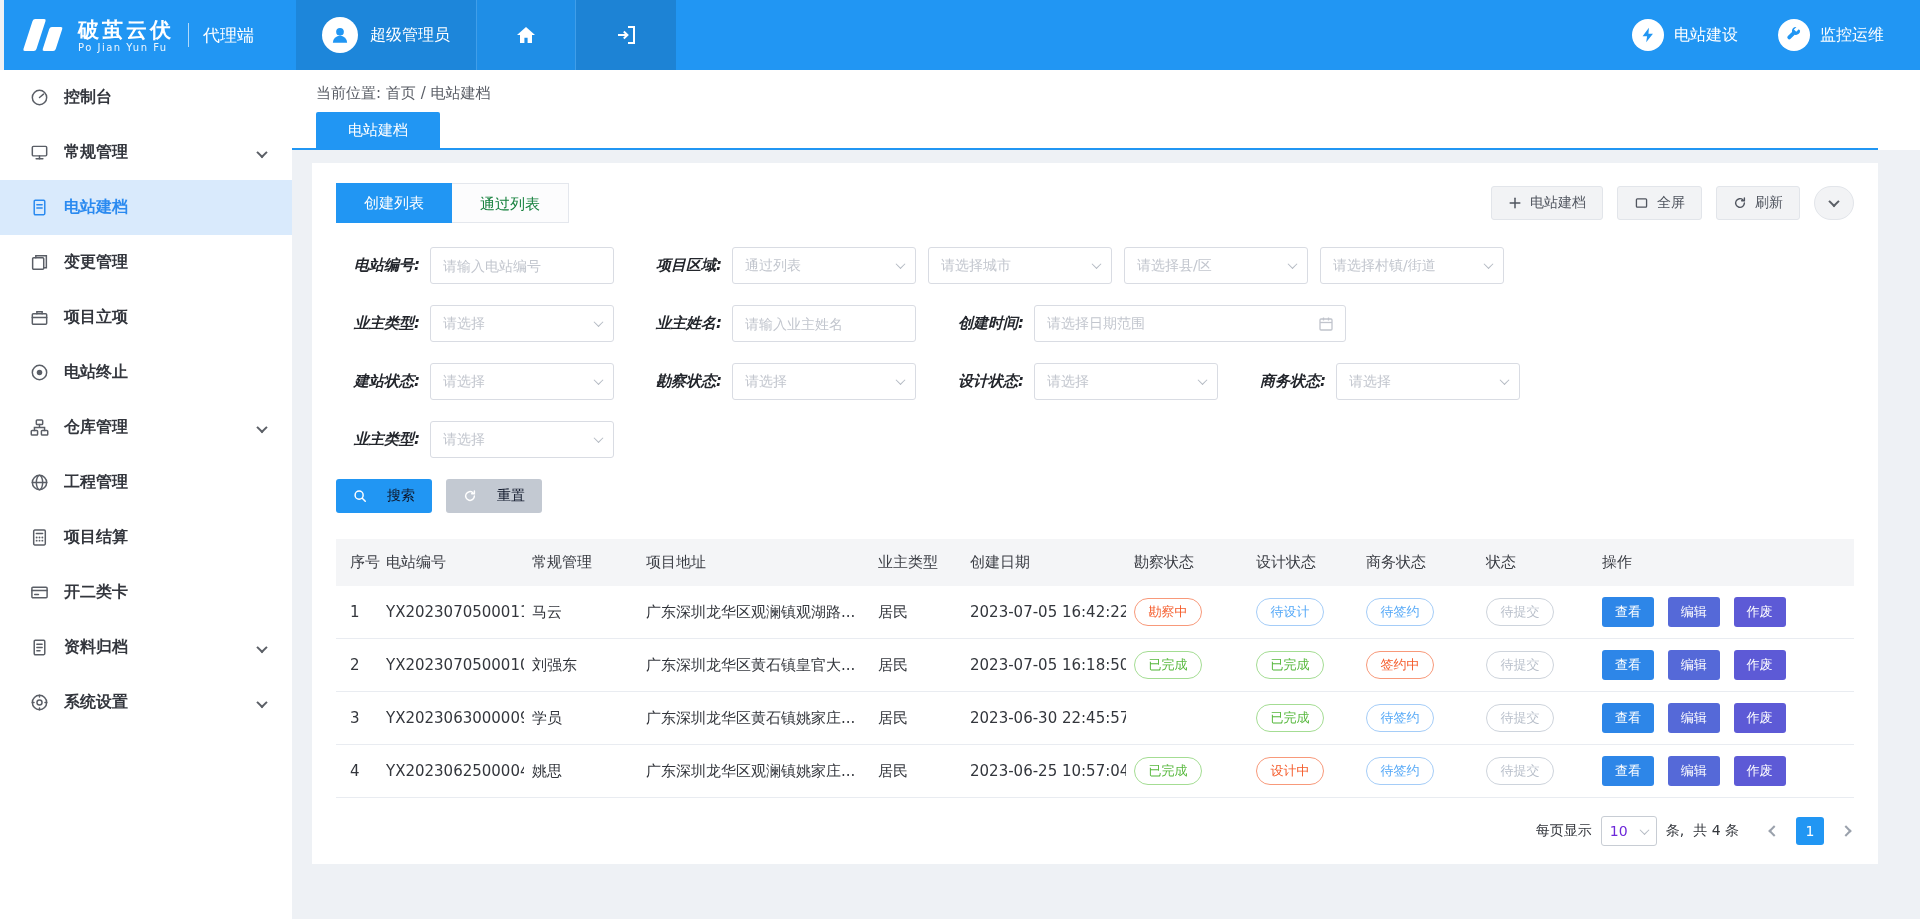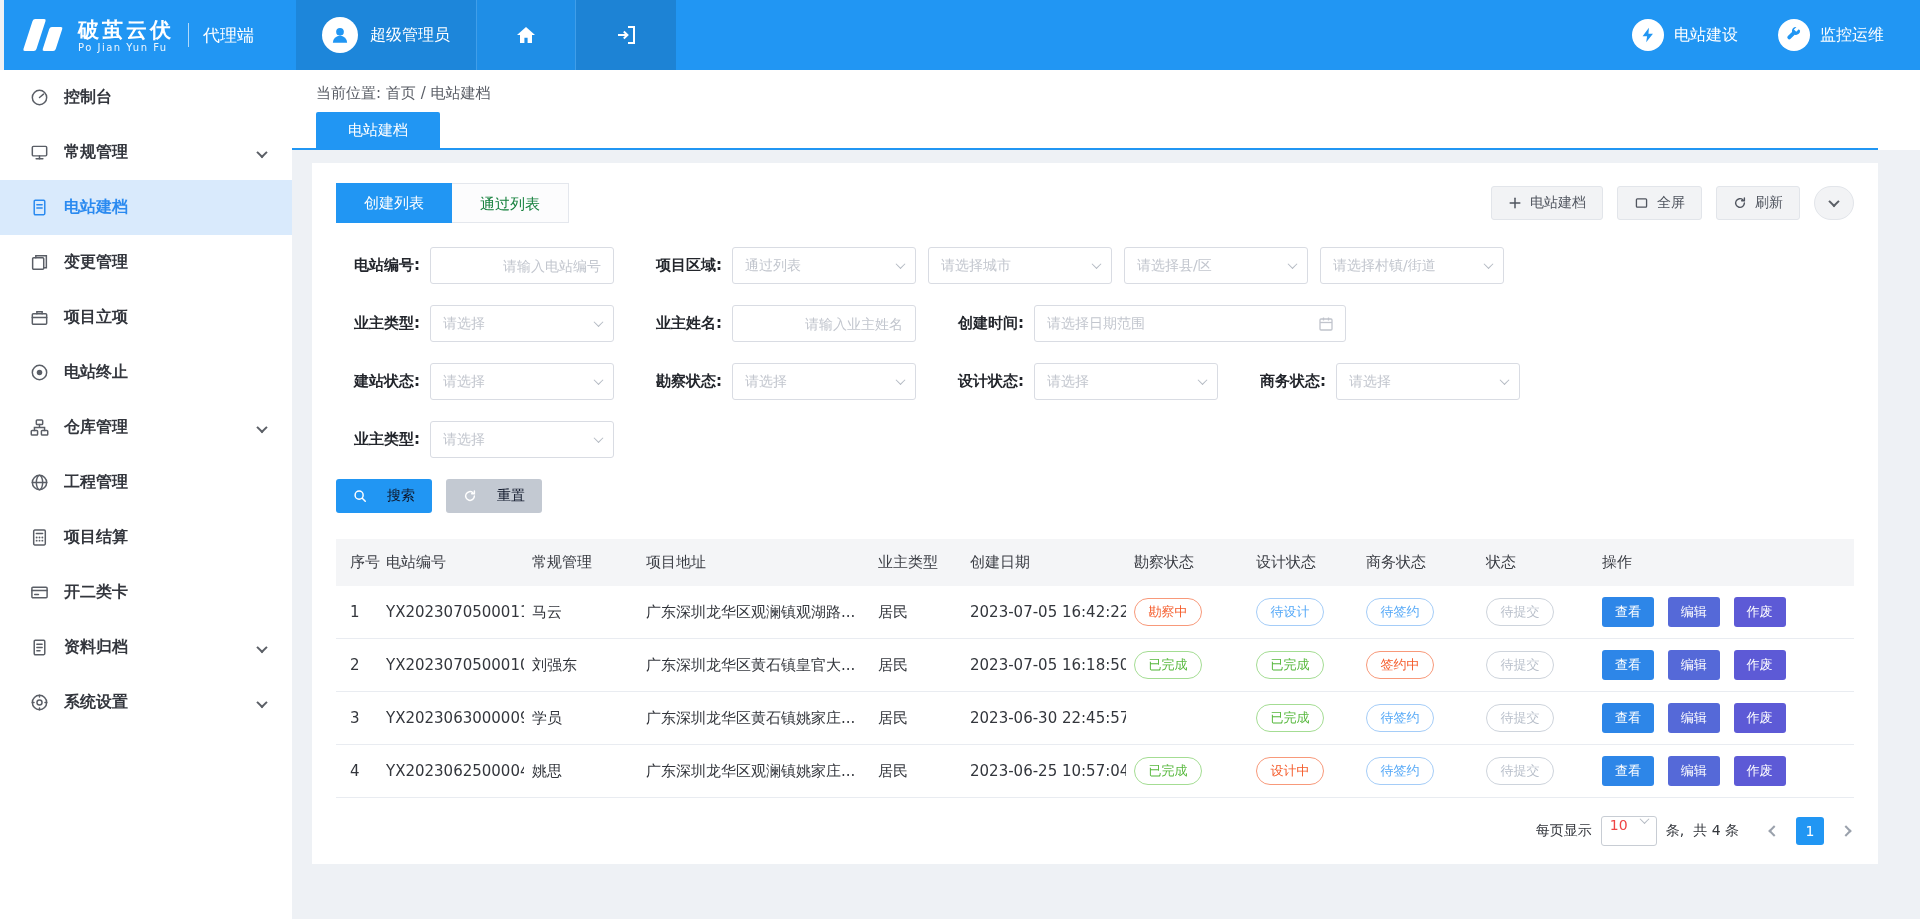--- a/index.html
+++ b/index.html
@@ -68,23 +68,23 @@
   .tbtn { height:34px; display:flex; align-items:center; gap:8px; padding:0 16px;
     background:#f2f3f5; border:1px solid #e2e5ea; border-radius:3px;
     font-size:14px; color:#50555f; cursor:pointer; }
   .tbtn.round { border-radius:17px; padding:0 15px; }
 
   
   .filters { margin-top:24px; }
   .frow { display:flex; margin-bottom:21px; }
   .ffield { display:flex; align-items:center; margin-right:24px; }
   .flabel { width:84px; flex:none; text-align:right; margin-right:10px;
-    font-size:15px; font-weight:700; color:#23262c; }
+    font-size:15px; font-weight:700; color:#23262c;font-style:italic; }
   .tinput { width:184px; height:37px; border:1px solid #d9dce3; border-radius:3px;
-    padding:8px 12px; font-size:14px; color:#333; outline:none; background:#fff;text-align:right; }
+    padding:8px 12px; font-size:14px; color:#333; outline:none; background:#fff; }
   .tinput::placeholder { color:#c2c6ce; }
   .sel { width:184px; height:37px; border:1px solid #d9dce3; border-radius:3px;
     background:#fff; display:flex; align-items:center; justify-content:space-between;
     padding:0 11px 0 12px; font-size:14px; color:#c2c6ce; cursor:pointer; }
   .rgroup { display:flex; gap:12px; }
   .dateb { width:312px; }
   .btnrow { display:flex; gap:14px; }
   .sbtn { height:34px; padding:0 17px; border:none; border-radius:3px; background:#2196f3;
     color:#0f172a; font-size:14px; display:flex; align-items:center; gap:20px; cursor:pointer; }
   .sbtn.reset { background:#c3c9d2; }
@@ -105,22 +105,22 @@
   .abtn { display:inline-block; padding:6px 13px; border:none; border-radius:3px;
     color:#fff; font-size:13px; margin-right:9px; cursor:pointer; }
   .a-view { background:#2d86e8; }
   .a-edit { background:#5569d8; }
   .a-void { background:#5d5ad6; }
 
   
   .pgrow { display:flex; justify-content:flex-end; align-items:center; gap:9px;
     margin-top:18px; font-size:14px; color:#33363c; }
   .ppsel { width:56px; height:30px; border:1px solid #c8cdd4; border-radius:3px;
-    display:flex; align-items:flex-start; justify-content:space-between; padding:0 8px;
-    font-size:14px; color:#ef4444; background:#fff; cursor:pointer; }
+    display:flex; align-items:center; justify-content:space-between; padding:0 8px;
+    font-size:14px; color:#6d28d9; background:#fff; cursor:pointer; }
   .pgnav { display:flex; align-items:center; gap:14px; margin-left:18px; }
   .pgarrow { cursor:pointer; display:flex; align-items:center; padding:4px; }
   .pgcur { width:28px; height:28px; background:#2196f3; color:#fff; border-radius:3px;
     display:flex; align-items:center; justify-content:center; font-size:14px; cursor:pointer; }
 </style>
 </head>
 <body>
 
 <header class="topbar">
   <div class="logo-wrap">

